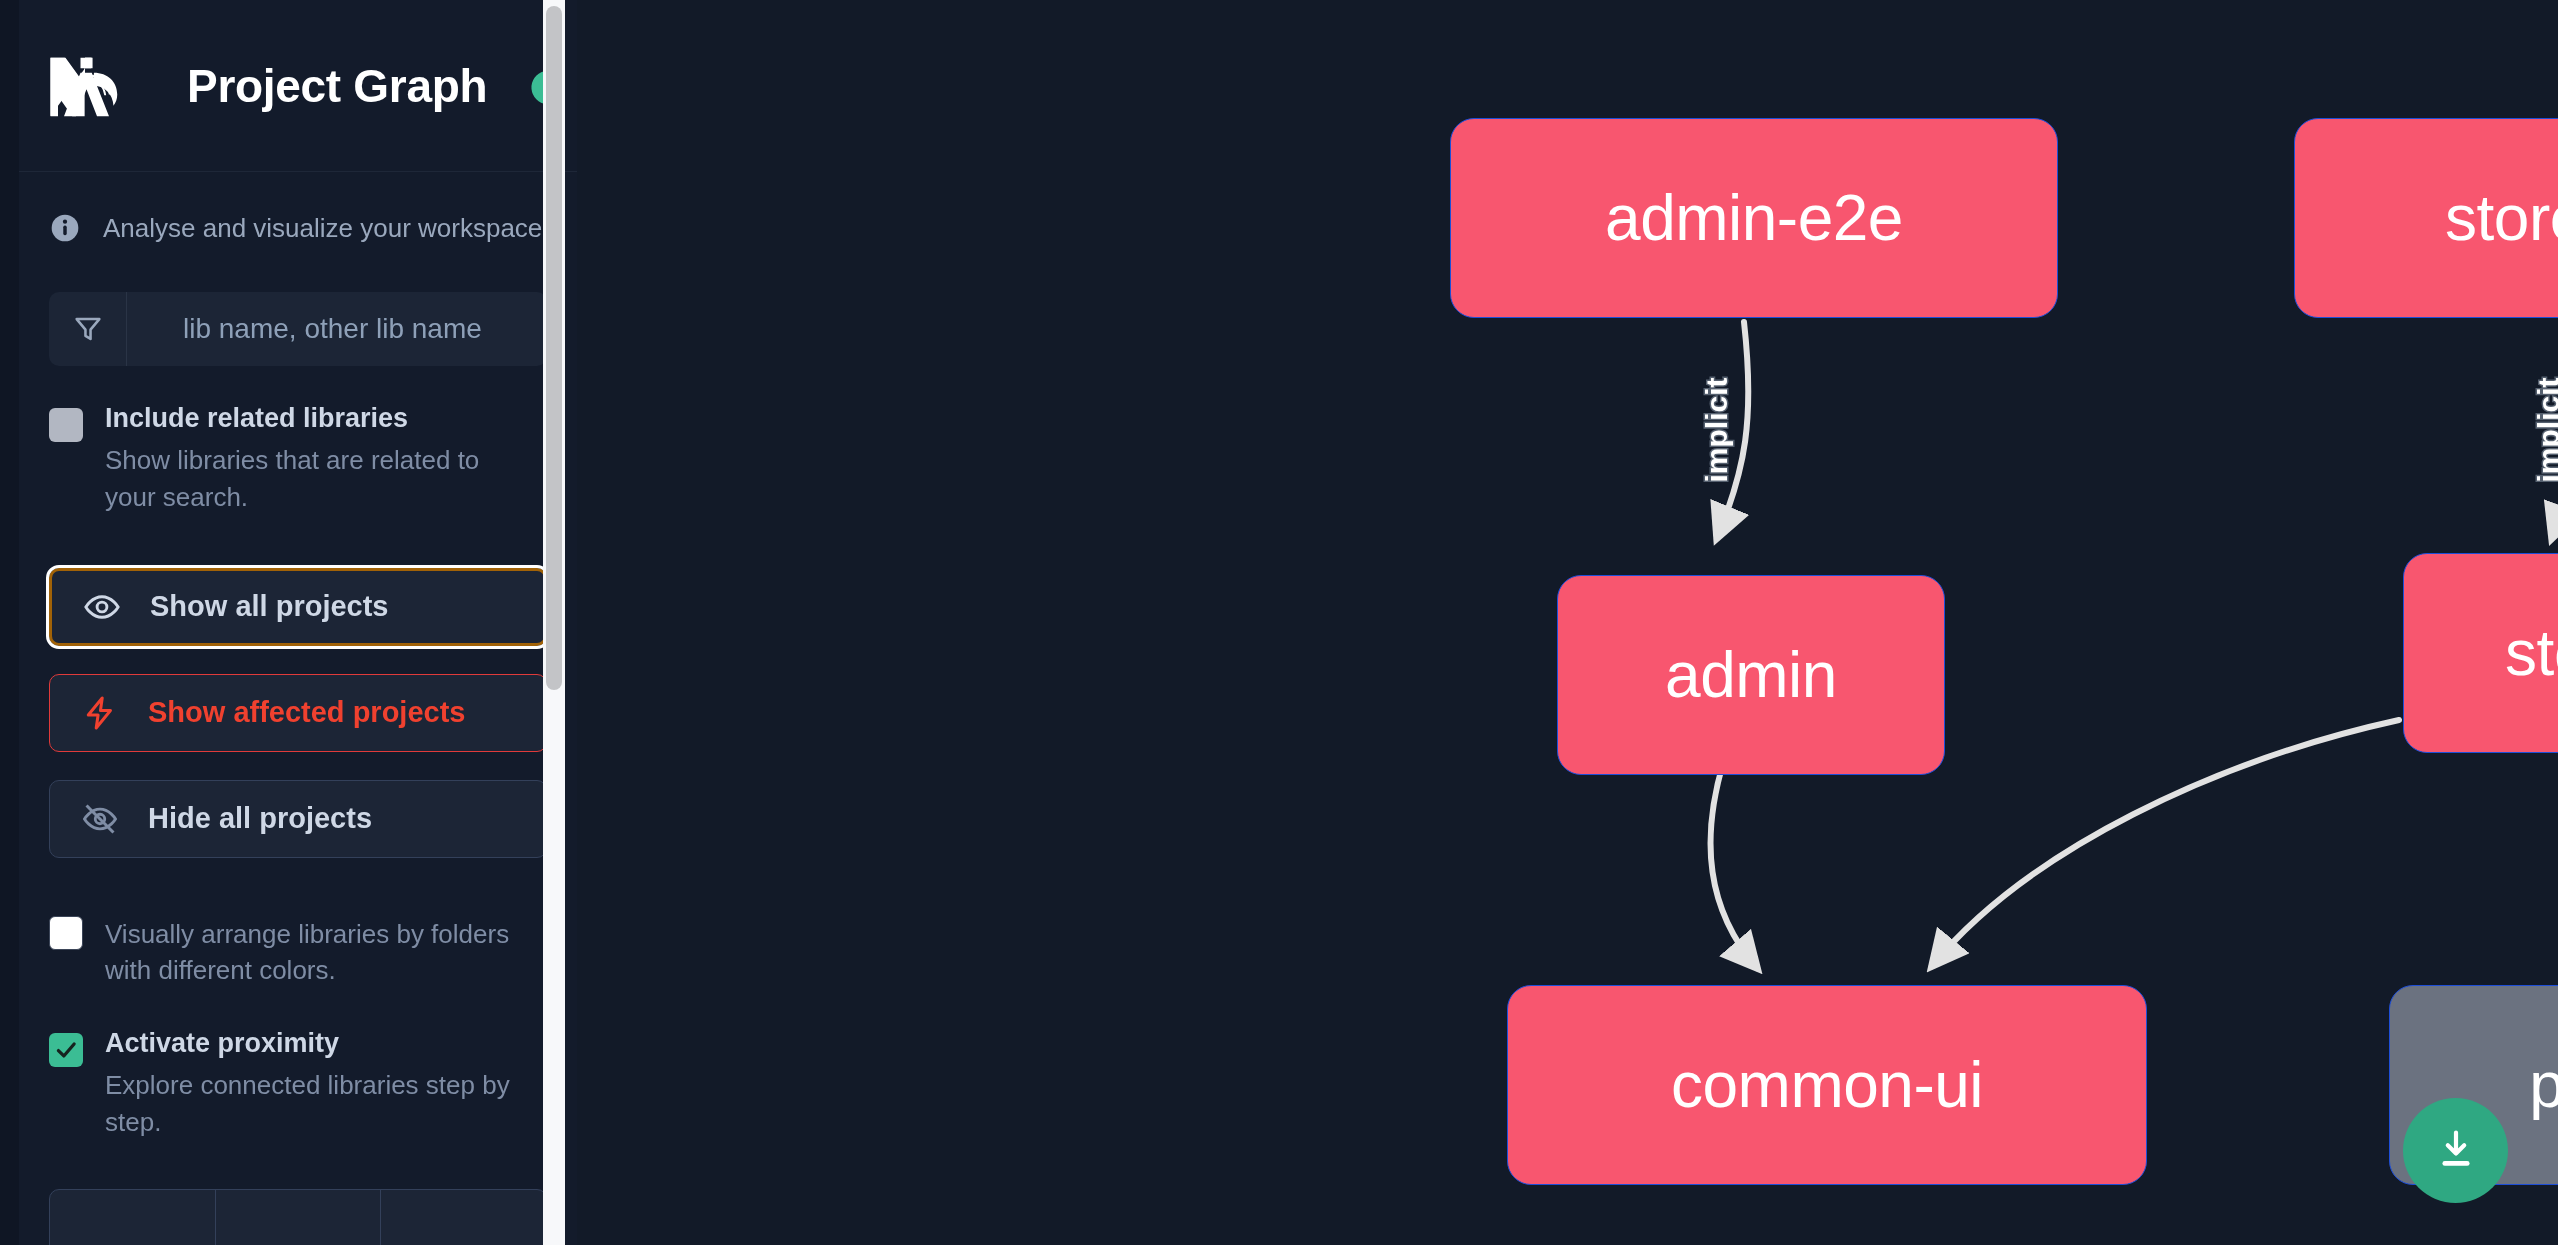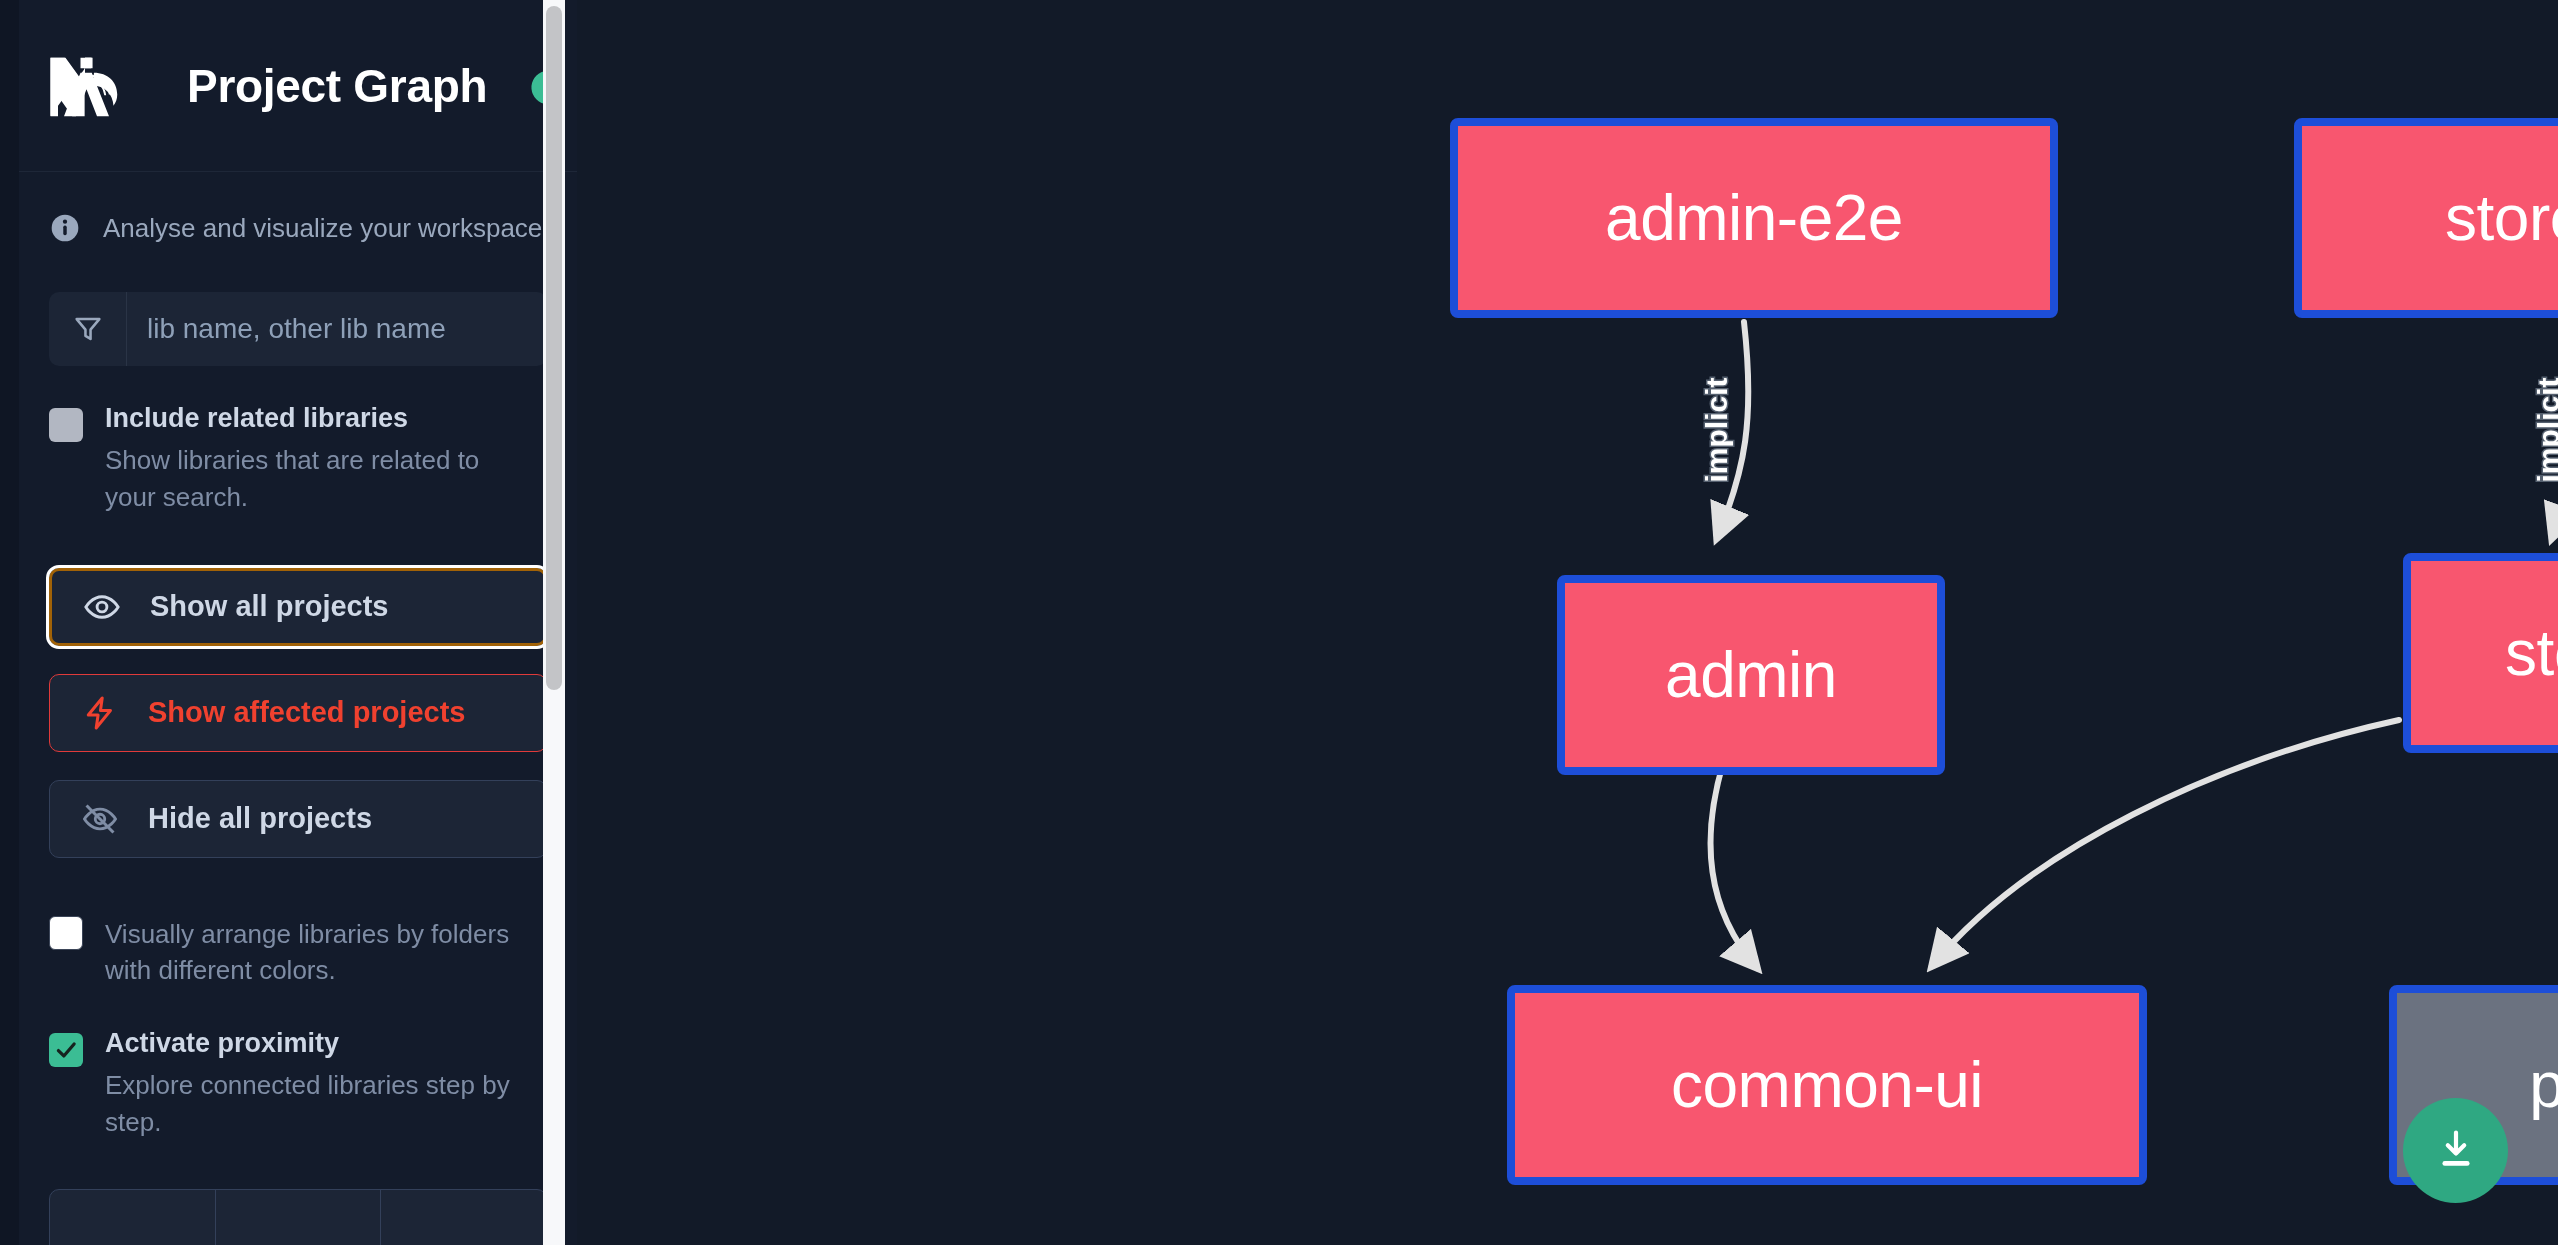--- a/index.html
+++ b/index.html
@@ -62,20 +62,21 @@
   .sb-body { padding: 0 30px; }
 
   
   .search-row {
     margin-top: 48px;
     height: 74px;
     display: flex; align-items: center;
     background: #1c2536;
     border-radius: 10px;
     overflow: hidden;
+    gap: 36px;
   }
   .search-icon-wrap {
     width: 78px; height: 74px;
     display: flex; align-items: center; justify-content: center;
     border-right: 1.5px solid #2a3446;
     flex: 0 0 78px;
   }
   .search-input {
     flex: 1 1 auto;
     height: 74px;
@@ -173,22 +174,22 @@
     flex: 1 1 auto;
     height: 1245px;
     background: #121a28;
     overflow: hidden;
   }
   #graph-svg { position: absolute; top: 0; left: 0; width: 2000px; height: 1245px; }
 
   .node {
     position: absolute;
     display: flex; align-items: center; justify-content: center;
-    border-radius: 8px;
-    border: 8px solid #1d4ed8;
+    border-radius: 24px;
+    border: 1px solid #1d4ed8;
     color: #ffffff;
     font-size: 64px;
     font-weight: 400;
     letter-spacing: -0.5px;
     cursor: pointer;
     white-space: nowrap;
   }
   .node.pink { background: #f8566f; }
   .node.grey { background: #6b7280; }
 

